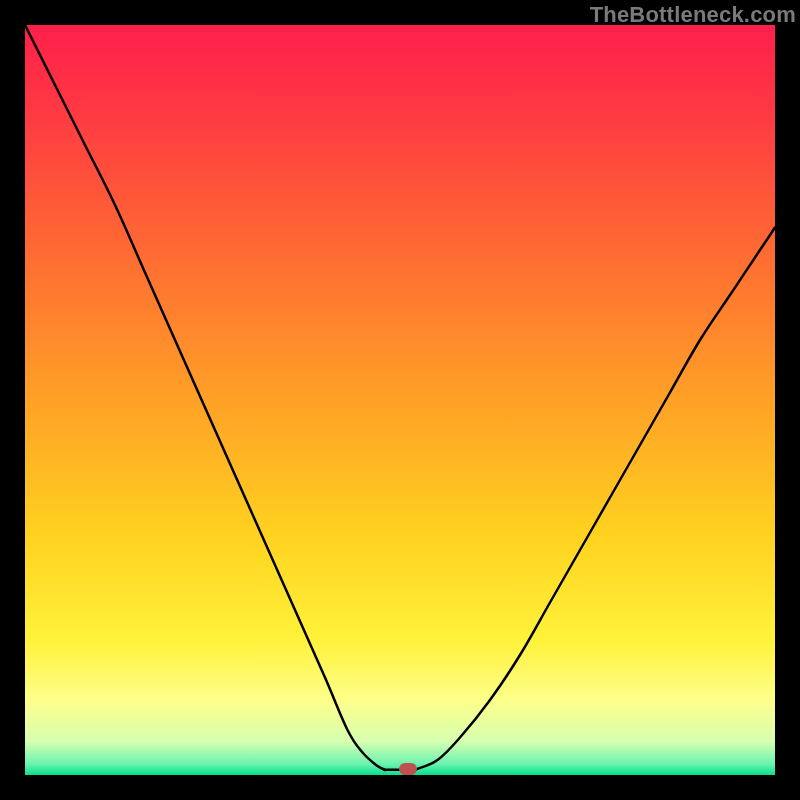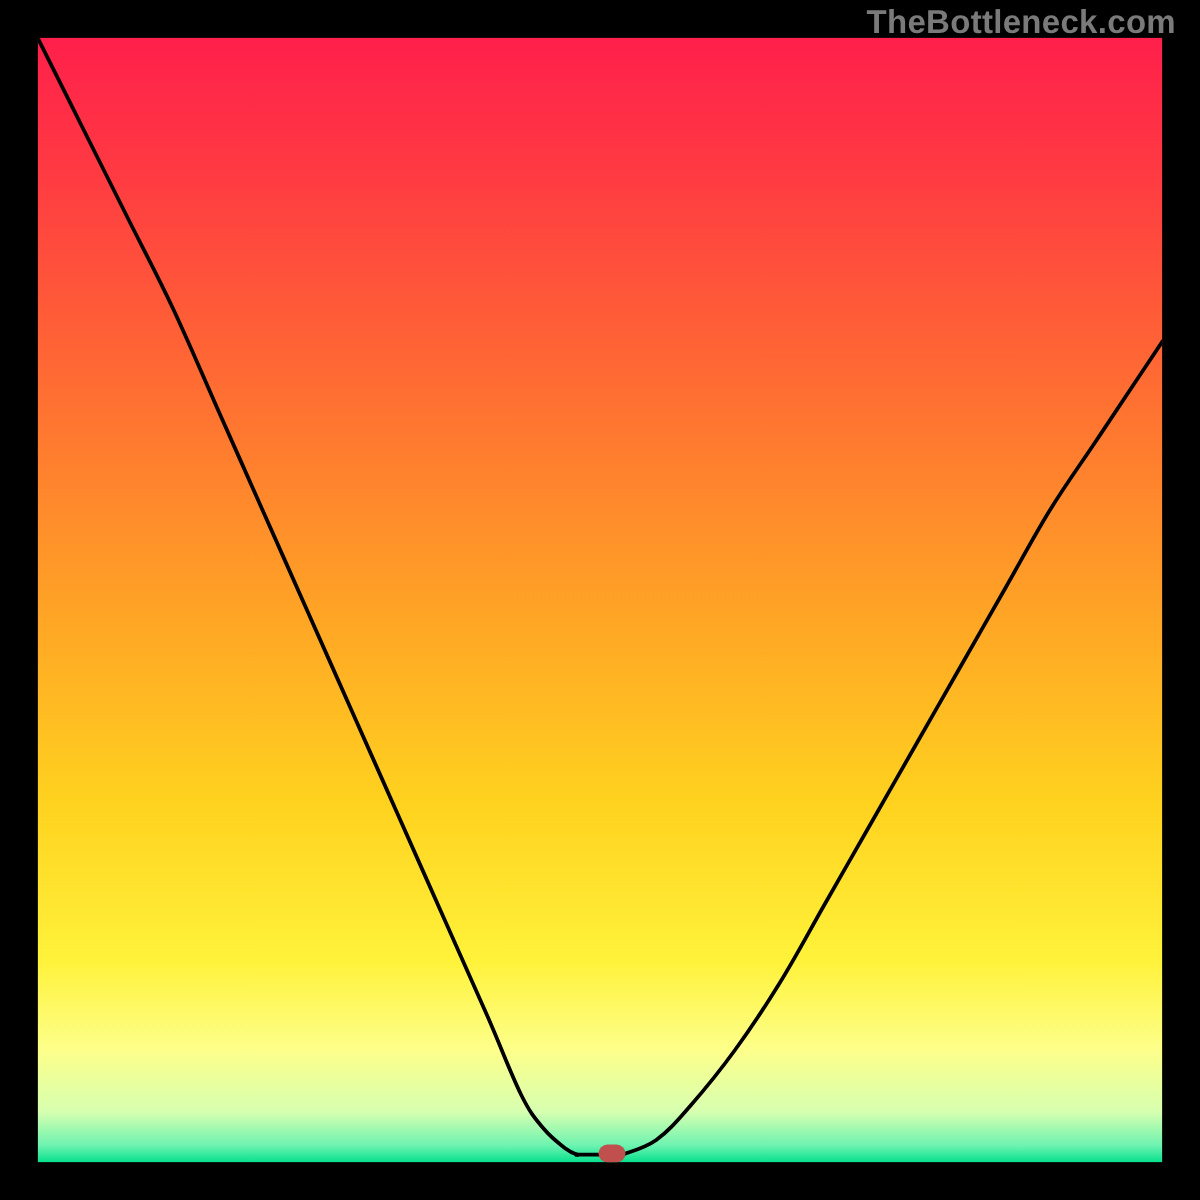--- a/index.html
+++ b/index.html
@@ -30,21 +30,21 @@
   .gradient {
     position: absolute;
     left: 0;
     top: 0;
     width: 750px;
     height: 750px;
   }
   .watermark {
     position: absolute;
     top: 2px;
-    right: 16px;
+    right: 4px;
     color: #7a7a7a;
     font-size: 22px;
     font-weight: 600;
     letter-spacing: 0.2px;
     user-select: none;
   }
   svg.curve {
     position: absolute;
     left: 0;
     top: 0;

